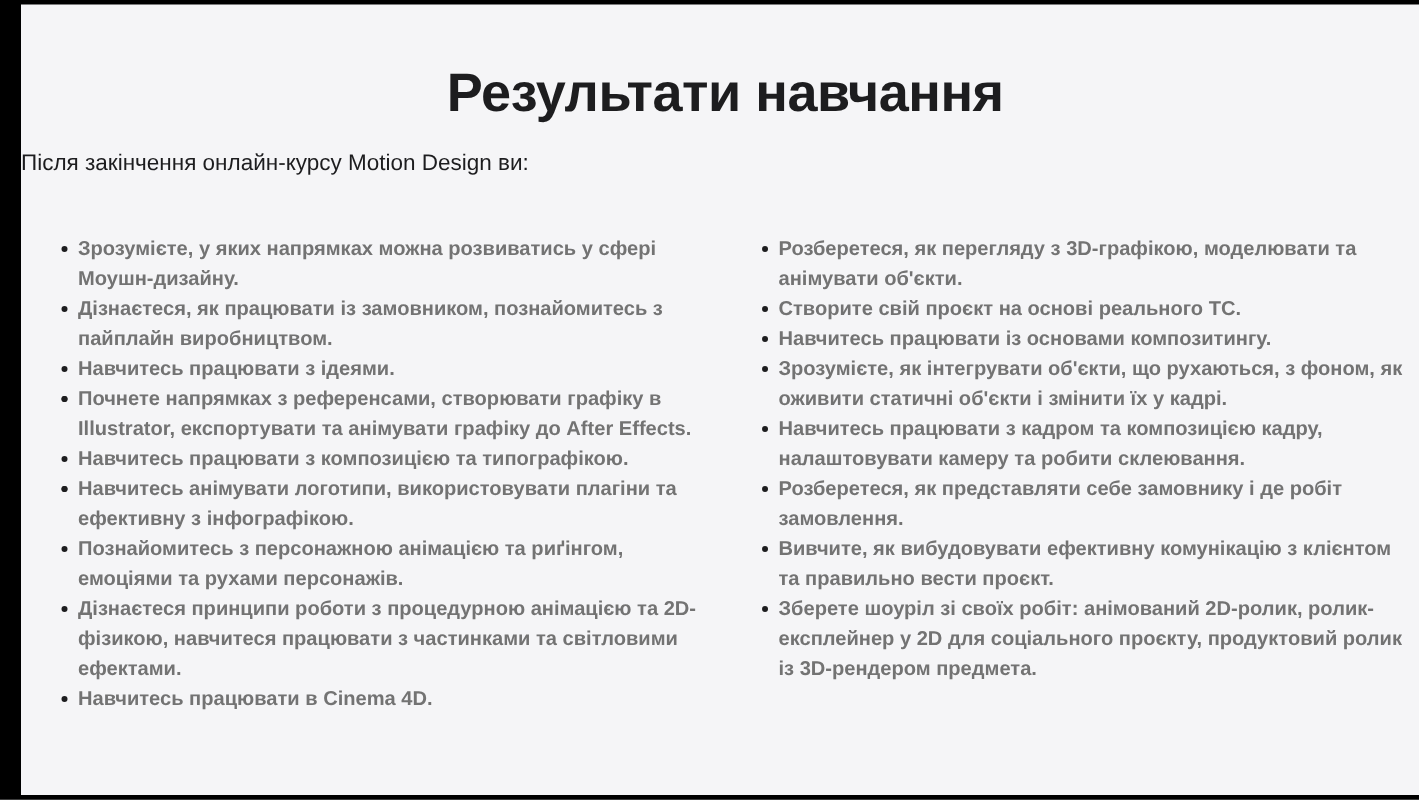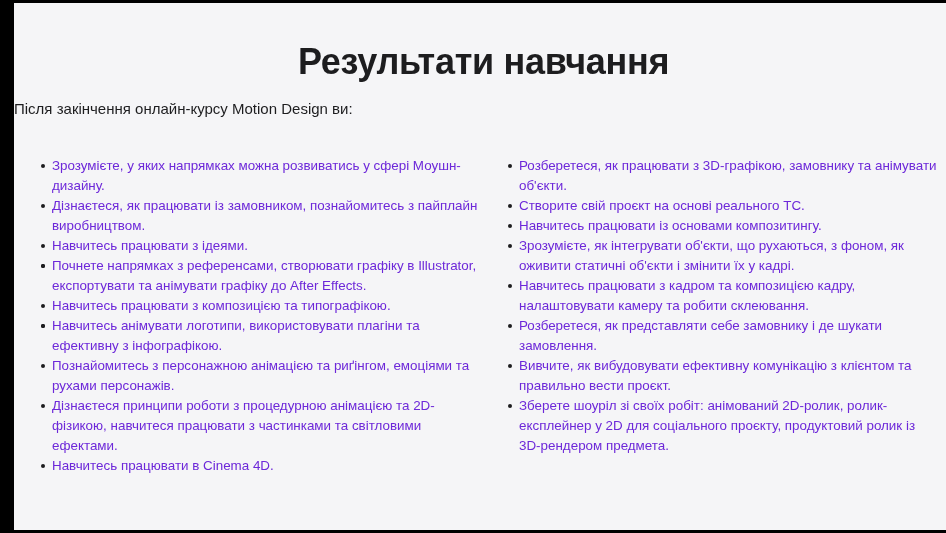--- a/index.html
+++ b/index.html
@@ -18,21 +18,21 @@
     position: absolute; left: 0; right: 0; top: 96px;
     text-align: left; font-size: 15px; color: #1d1d1f; line-height: 20px;
   }
   .col {
     position: absolute; top: 153px; list-style: none;
   }
   .col.left { left: 27px; width: 440px; }
   .col.right { left: 494px; width: 430px; }
   .col li {
     position: relative; padding-left: 11px;
-    font-size: 13.4px; line-height: 20px; color: #6d28d9;
+    font-size: 13.4px; line-height: 20px; color: #737373; font-weight: bold;
   }
   .col li .bullet {
     position: absolute; left: 0; top: 8px; width: 4px; height: 4px;
     border-radius: 50%; background: #1d1d1f;
   }
 </style>
 </head>
 <body>
 
 <div class="frame">
@@ -47,22 +47,22 @@
     <li><span class="bullet"></span><span>Почнете напрямках з референсами, створювати графіку в Illustrator, експортувати та анімувати графіку до After Effects.</span></li>
     <li><span class="bullet"></span><span>Навчитесь працювати з композицією та типографікою.</span></li>
     <li><span class="bullet"></span></li>
     <li><span class="bullet"></span><span>Навчитесь анімувати логотипи, використовувати плагіни та ефективну з інфографікою.</span></li>
     <li><span class="bullet"></span><span>Познайомитесь з персонажною анімацією та риґінгом, емоціями та рухами персонажів.</span></li>
     <li><span class="bullet"></span><span>Дізнаєтеся принципи роботи з процедурною анімацією та 2D-фізикою, навчитеся працювати з частинками та світловими ефектами.</span></li>
     <li><span class="bullet"></span><span>Навчитесь працювати в Cinema 4D.</span></li>
   </ul>
 
   <ul class="col right">
-    <li><span class="bullet"></span><span>Розберетеся, як працювати з 3D-графікою, замовнику та анімувати об'єкти.</span></li>
+    <li><span class="bullet"></span><span>Розберетеся, як перегляду з 3D-графікою, моделювати та анімувати об'єкти.</span></li>
     <li><span class="bullet"></span><span>Створите свій проєкт на основі реального ТС.</span></li>
     <li><span class="bullet"></span><span>Навчитесь працювати із основами композитингу.</span></li>
     <li><span class="bullet"></span><span>Зрозумієте, як інтегрувати об'єкти, що рухаються, з фоном, як оживити статичні об'єкти і змінити їх у кадрі.</span></li>
     <li><span class="bullet"></span><span>Навчитесь працювати з кадром та композицією кадру, налаштовувати камеру та робити склеювання.</span></li>
-    <li><span class="bullet"></span><span>Розберетеся, як представляти себе замовнику і де шукати замовлення.</span></li>
+    <li><span class="bullet"></span><span>Розберетеся, як представляти себе замовнику і де робіт замовлення.</span></li>
     <li><span class="bullet"></span><span>Вивчите, як вибудовувати ефективну комунікацію з клієнтом та правильно вести проєкт.</span></li>
     <li><span class="bullet"></span><span>Зберете шоуріл зі своїх робіт: анімований 2D-ролик, ролик-експлейнер у 2D для соціального проєкту, продуктовий ролик із 3D-рендером предмета.</span></li>
   </ul>
 </div>
 
 </body></html>

